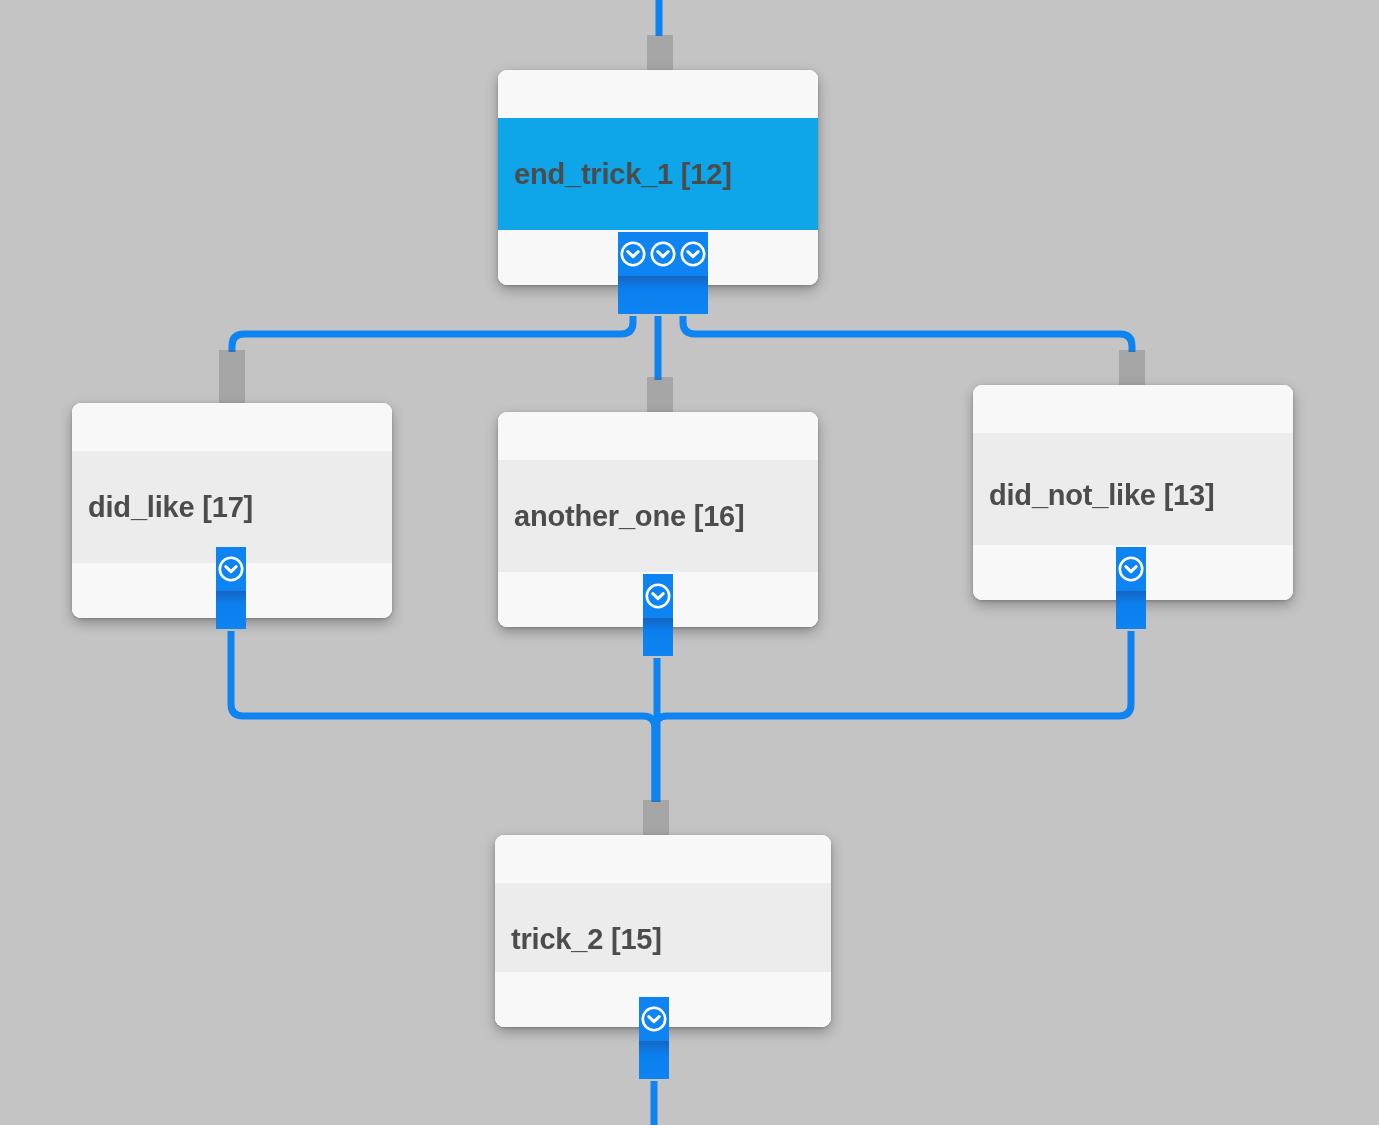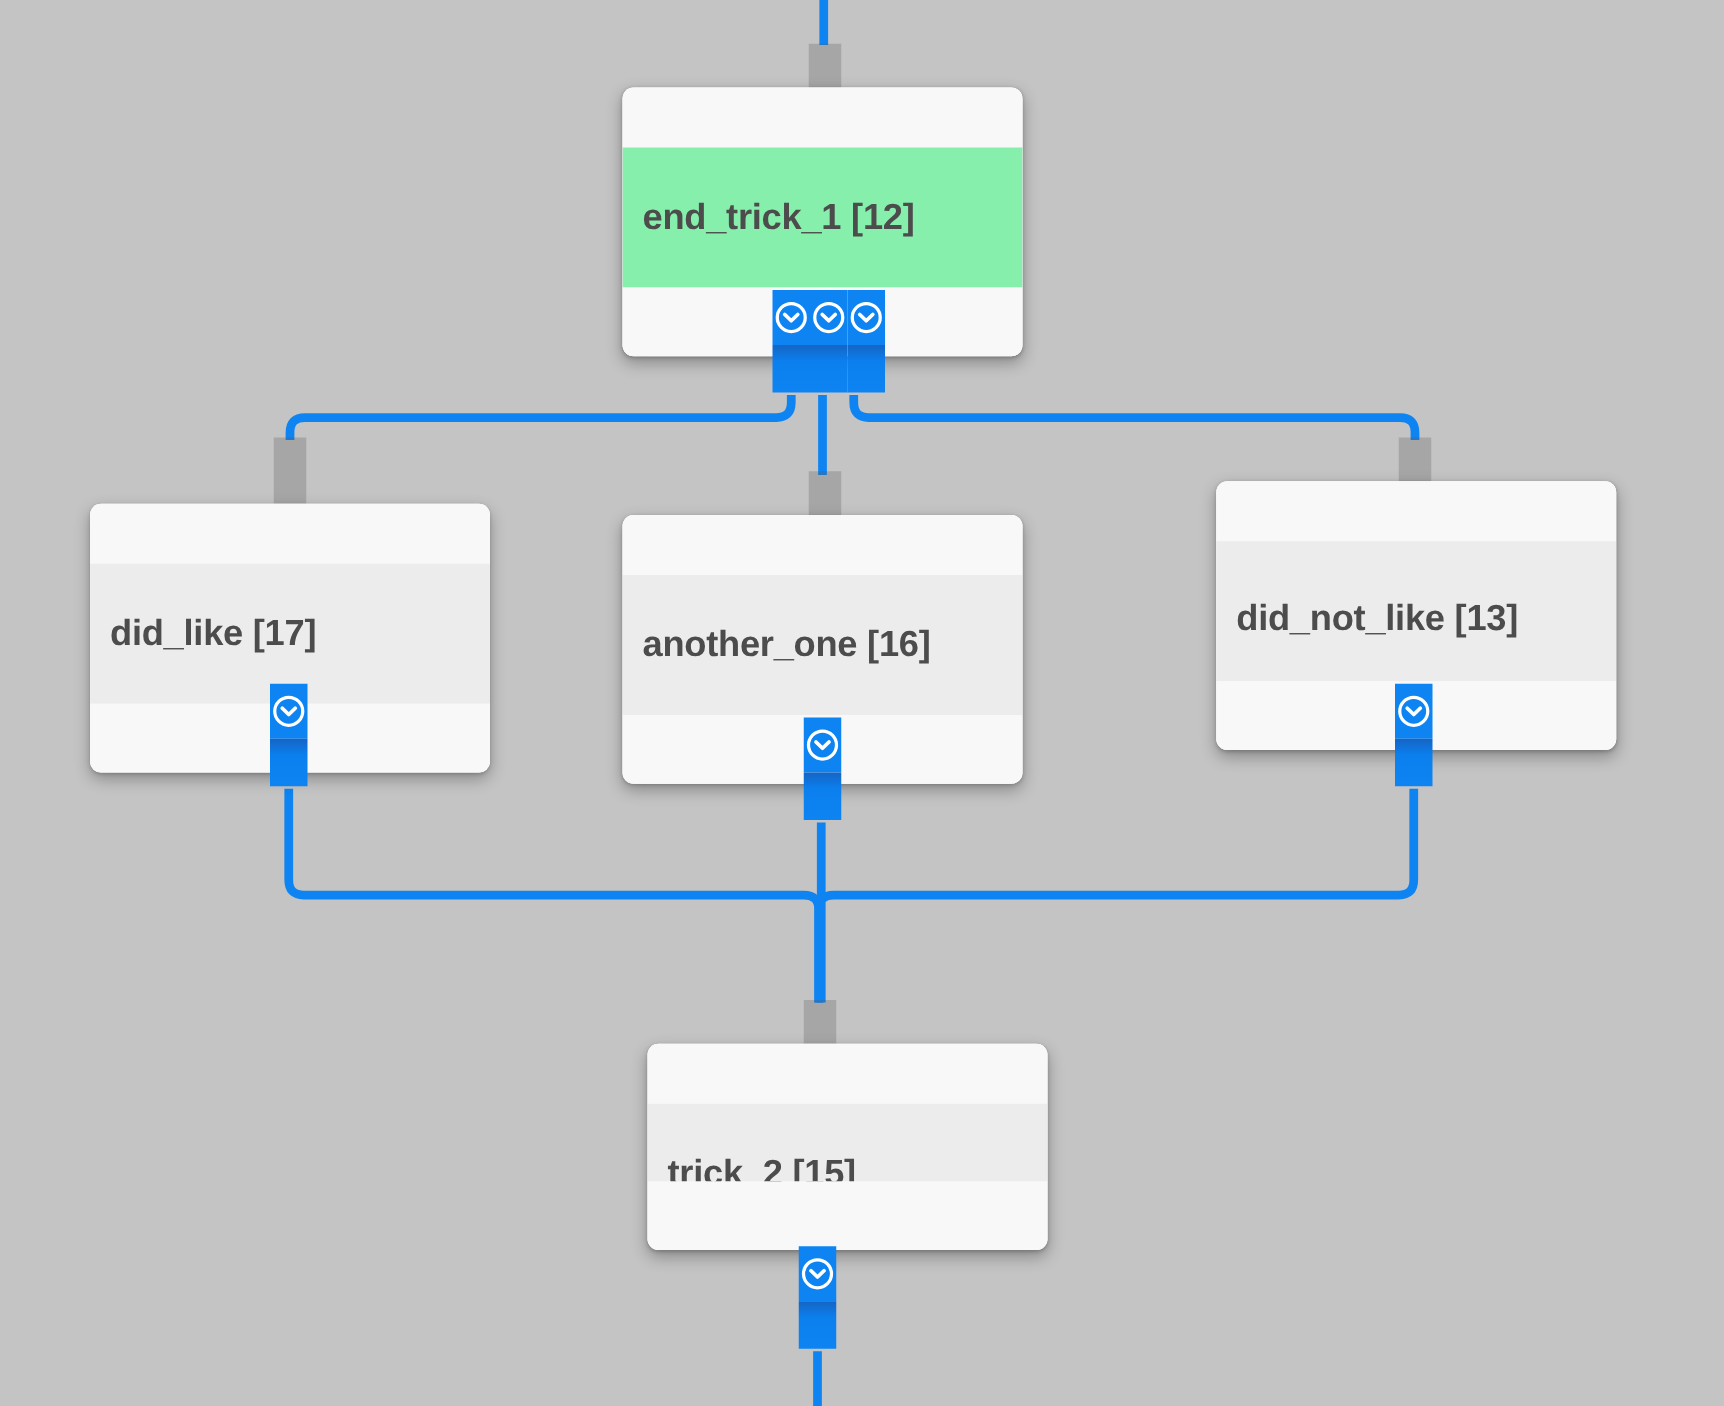--- a/index.html
+++ b/index.html
@@ -138,21 +138,21 @@
       <path d="M 657 658 L 657 802" stroke="#0d84f2" stroke-width="7"></path>
       <path d="M 1131 631 L 1131 704 Q 1131 716 1119 716 L 667 716 Q 655 716 655 728 L 655 802" stroke="#0d84f2" stroke-width="7"></path>
       <path d="M 654 1081 L 654 1131" stroke="#0d84f2" stroke-width="7"></path>
     </svg>
 
   <div id="node-layer">
       <div class="input-stub" style="left: 647px; top: 35px; position: absolute; z-index: 2;"></div>
       <div class="node" style="left: 498px; top: 70px; width: 320px; height: 215px;">
         <div class="node-inner">
           <div class="node-strip-top" style="height: 48px; background: rgb(248, 248, 248);"></div>
-          <div class="node-body" style="top: 48px; height: 112px; background: #86efac;">
+          <div class="node-body" style="top: 48px; height: 112px; background: #0ea5e9;">
             <div class="node-title" style="color: rgb(76, 76, 76);">end_trick_1 [12]</div>
           </div>
           <div class="node-strip-bottom" style="height: 55px; background: rgb(248, 248, 248);"></div>
         </div>
       </div>
       <div class="port-group" style="left: 618px; top: 232px;">
         <div class="port" style="background: rgb(13, 132, 242);">
           <svg width="30" height="30" viewBox="0 0 30 30">
             <circle cx="15" cy="15" r="11.2" fill="none" stroke="#ffffff" stroke-width="2.6"></circle>
             <path d="M 9.8 12.6 L 15 17.6 L 20.2 12.6" fill="none" stroke="#ffffff" stroke-width="3" stroke-linecap="round" stroke-linejoin="round"></path>
@@ -225,21 +225,21 @@
       <div class="port-group" style="left: 1116px; top: 547px;">
         <div class="port" style="background: rgb(13, 132, 242);">
           <svg width="30" height="30" viewBox="0 0 30 30">
             <circle cx="15" cy="15" r="11.2" fill="none" stroke="#ffffff" stroke-width="2.6"></circle>
             <path d="M 9.8 12.6 L 15 17.6 L 20.2 12.6" fill="none" stroke="#ffffff" stroke-width="3" stroke-linecap="round" stroke-linejoin="round"></path>
           </svg>
           <div class="port-tail"></div>
         </div>
       </div>
       <div class="input-stub" style="left: 643px; top: 800px; position: absolute; z-index: 2;"></div>
-      <div class="node" style="left: 518px; top: 835px; width: 320px; height: 165px;">
+      <div class="node" style="left: 495px; top: 835px; width: 320px; height: 192px; padding-left: 16px;">
         <div class="node-inner">
           <div class="node-strip-top" style="height: 48px; background: rgb(248, 248, 248);"></div>
           <div class="node-body" style="top: 48px; height: 112px; background: rgb(236, 236, 236);">
             <div class="node-title" style="color: rgb(76, 76, 76);">trick_2 [15]</div>
           </div>
           <div class="node-strip-bottom" style="height: 55px; background: rgb(248, 248, 248);"></div>
         </div>
       </div>
       <div class="port-group" style="left: 639px; top: 997px;">
         <div class="port" style="background: rgb(13, 132, 242);">

